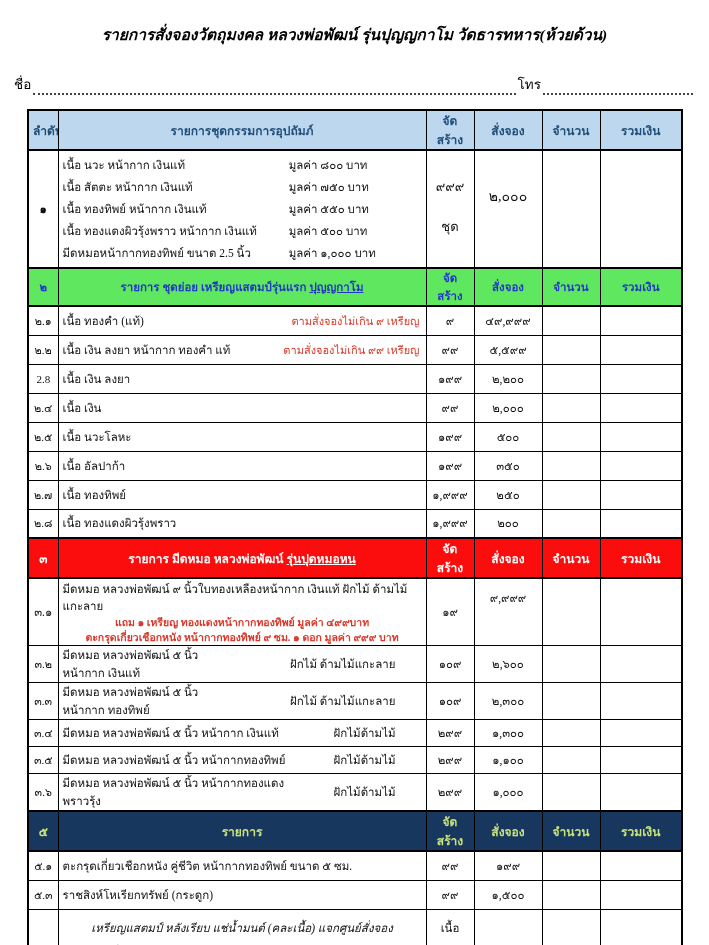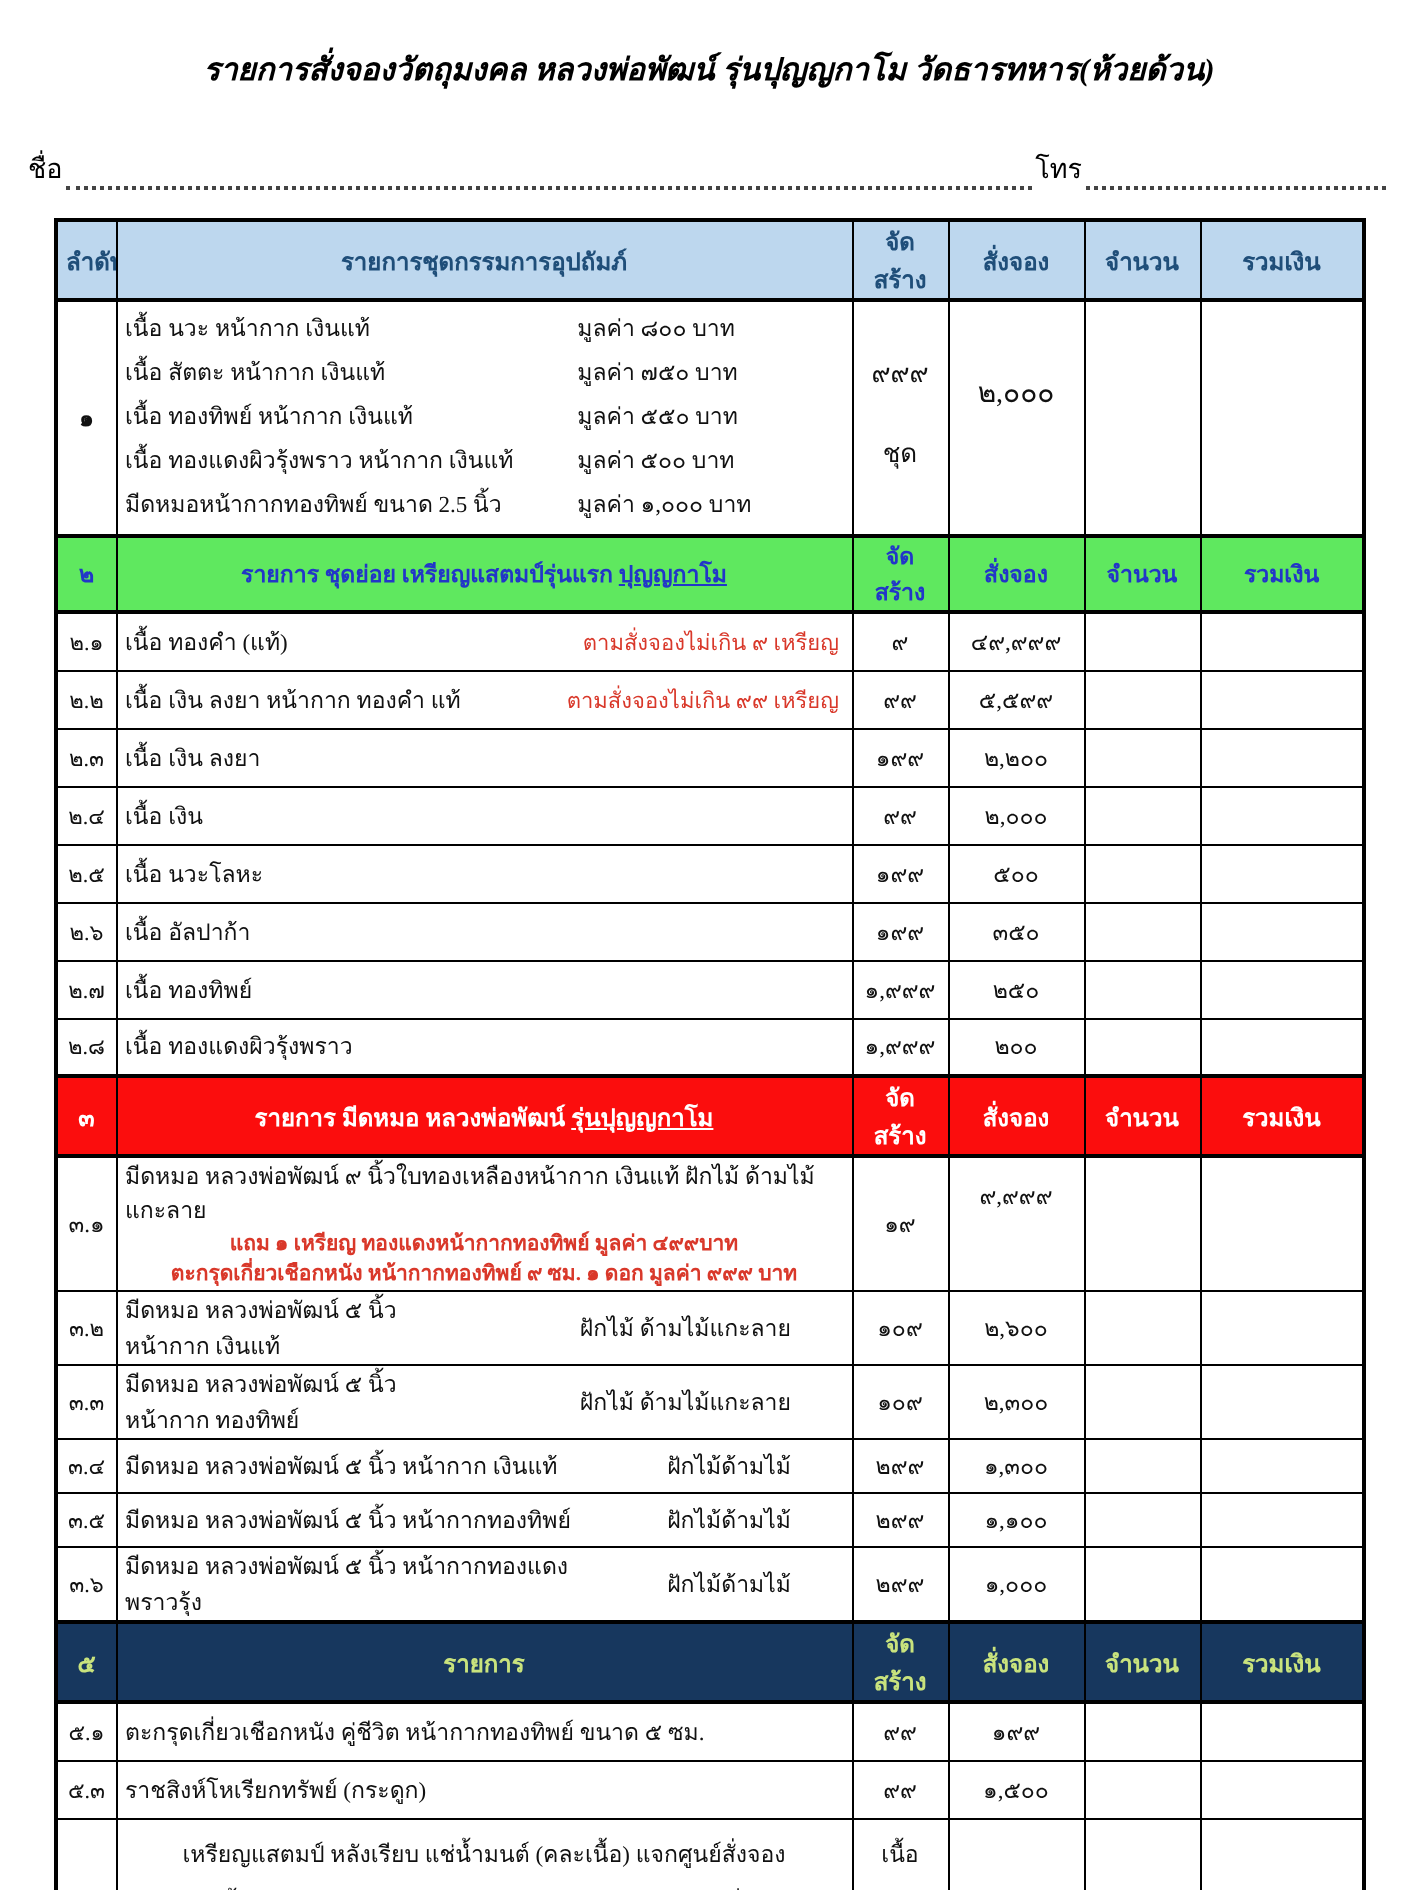--- a/index.html
+++ b/index.html
@@ -58,21 +58,21 @@
   .flexrow .nm{flex:1;}
   .note{color:#D9382A;font-weight:normal;font-size:11px;padding-right:2px;}
   .sfx{color:#111;font-size:11.5px;padding-right:26px;}
   tr .num{text-align:center;}
   
   tr.s31{height:64px;}
   .nm31{line-height:17px;padding-top:2px;}
   .redc{color:#D9382A;font-weight:bold;text-align:center;font-size:10.5px;line-height:15px;}
   
   tr.bonus{height:64px;}
-  .bline{text-align:center;line-height:25px;}
+  .bline{text-align:center;line-height:25px;font-style:italic;}
   .bmade{text-align:center;line-height:24px;font-size:11.5px;font-family:Liberation Mono, monospace;}
 </style>
 </head>
 <body>
 
 <div class="page">
 
   <div class="title">รายการสั่งจองวัตถุมงคล หลวงพ่อพัฒน์ รุ่นปุญญกาโม วัดธารทหาร(ห้วยด้วน)</div>
 
   <div class="fillline">
@@ -165,21 +165,21 @@
               <span class="nm">เนื้อ เงิน ลงยา หน้ากาก ทองคำ แท้</span>
               <span class="note">ตามสั่งจองไม่เกิน ๙๙ เหรียญ</span>
             </div>
           </td>
       <td class="num">๙๙</td>
       <td class="num">๕,๕๙๙</td>
       <td></td>
           <td></td>
     </tr>
     <tr class="r">
-      <td class="no">๒.๓</td>
+      <td class="no">2.8</td>
       <td><span>เนื้อ เงิน ลงยา</span></td>
       <td class="num">๑๙๙</td>
       <td class="num">๒,๒๐๐</td>
       <td></td>
           <td></td>
     </tr>
     <tr class="r">
       <td class="no">๒.๔</td>
       <td><span>เนื้อ เงิน</span></td>
       <td class="num">๙๙</td>
@@ -215,21 +215,21 @@
       <td class="no">๒.๘</td>
       <td><span>เนื้อ ทองแดงผิวรุ้งพราว</span></td>
       <td class="num">๑,๙๙๙</td>
       <td class="num">๒๐๐</td>
       <td></td>
           <td></td>
     </tr>
 
     <tr class="rh hdr">
       <td>๓</td>
-      <td><span>รายการ มีดหมอ หลวงพ่อพัฒน์ </span><span class="utail">รุ่นปุญญกาโม</span></td>
+      <td><span>รายการ มีดหมอ หลวงพ่อพัฒน์ </span><span class="utail">รุ่นปุดหมอหน</span></td>
       <td>จัดสร้าง</td>
       <td>สั่งจอง</td>
       <td>จำนวน</td>
       <td>รวมเงิน</td>
     </tr>
 
     <tr class="s31">
       <td class="no center">๓.๑</td>
       <td>
         <div class="nm31">มีดหมอ หลวงพ่อพัฒน์ ๙ นิ้วใบทองเหลืองหน้ากาก เงินแท้ ฝักไม้ ด้ามไม้แกะลาย</div>

